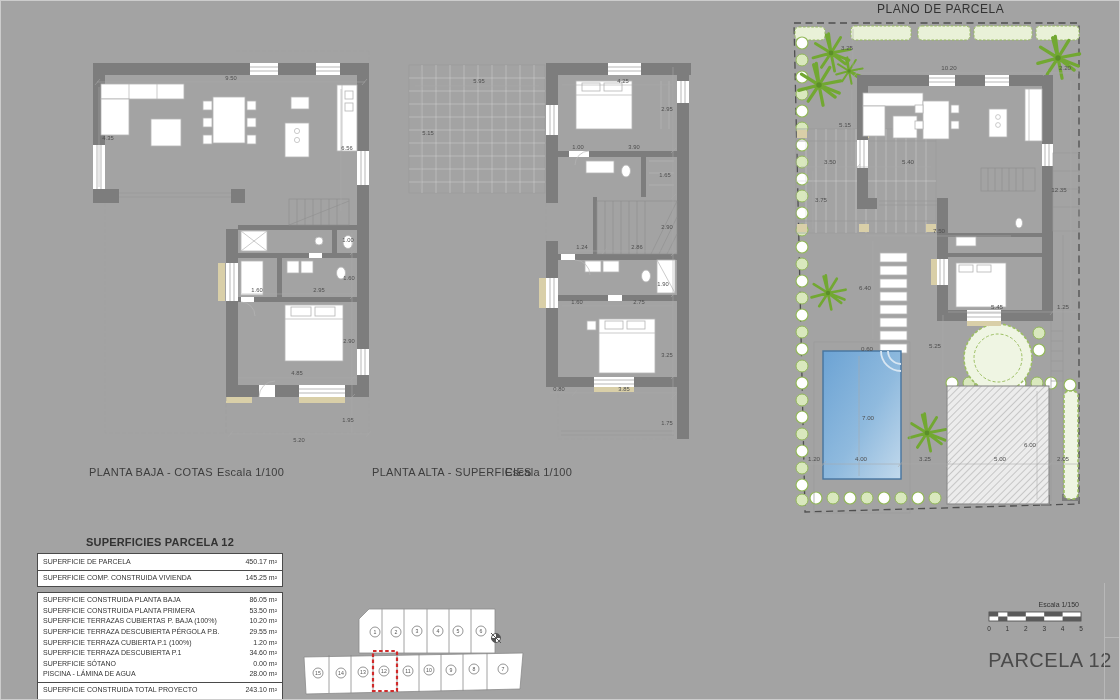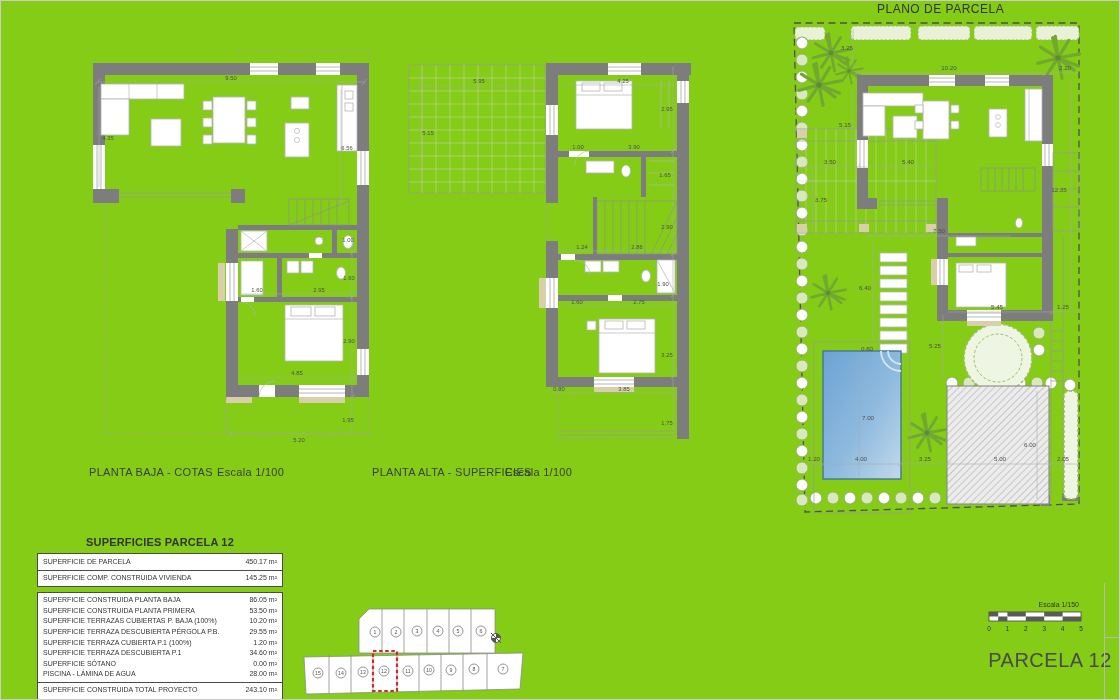--- a/index.html
+++ b/index.html
@@ -1,16 +1,16 @@
 <!DOCTYPE html>
 <html><head>
 <meta charset="utf-8">
 <style>
   html,body{margin:0;padding:0;background:#e8e8e8;}
-  .sheet{position:relative;width:1120px;height:700px;background:#84cc16;border:1px solid #cccccc;
+  .sheet{position:relative;width:1120px;height:700px;background:#a3a3a3;border:1px solid #cccccc;
          box-sizing:border-box;font-family:"Liberation Sans",sans-serif;overflow:hidden;}
   .caption{position:absolute;font-size:11px;color:#3d3d3d;letter-spacing:.3px;white-space:nowrap;}
   .plano-title{position:absolute;left:876px;top:1px;font-size:12px;color:#333;letter-spacing:.5px;}
   .sheet-title{position:absolute;left:985px;top:648px;width:128px;text-align:center;
                font-size:20px;color:#4a4a4a;letter-spacing:.5px;}
   .vline{position:absolute;left:1103px;top:582px;width:1px;height:118px;background:#b8b8b8;}
   .hline{position:absolute;left:1103px;top:636px;width:17px;height:1px;background:#b8b8b8;}
 
   
   .surf{position:absolute;left:36px;top:535px;width:246px;color:#333;}

